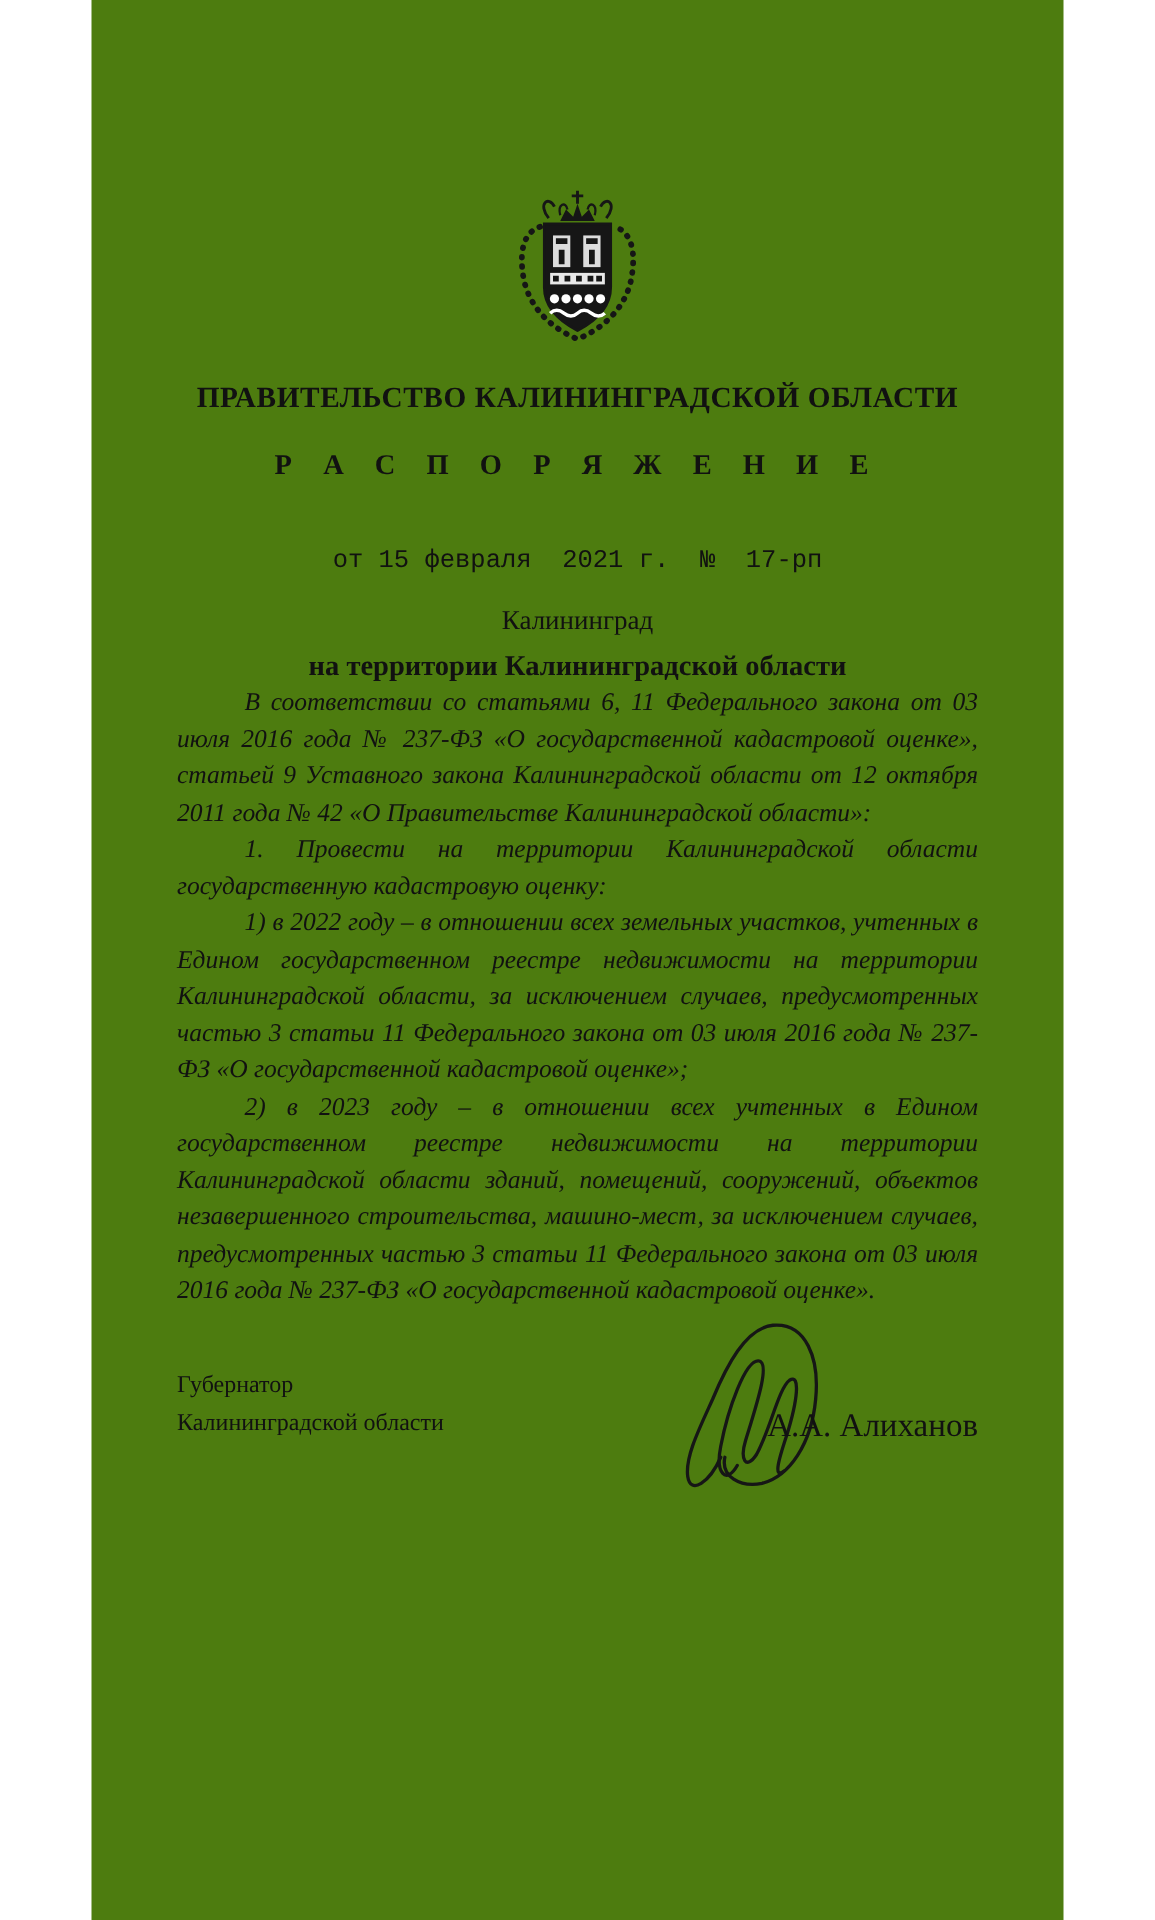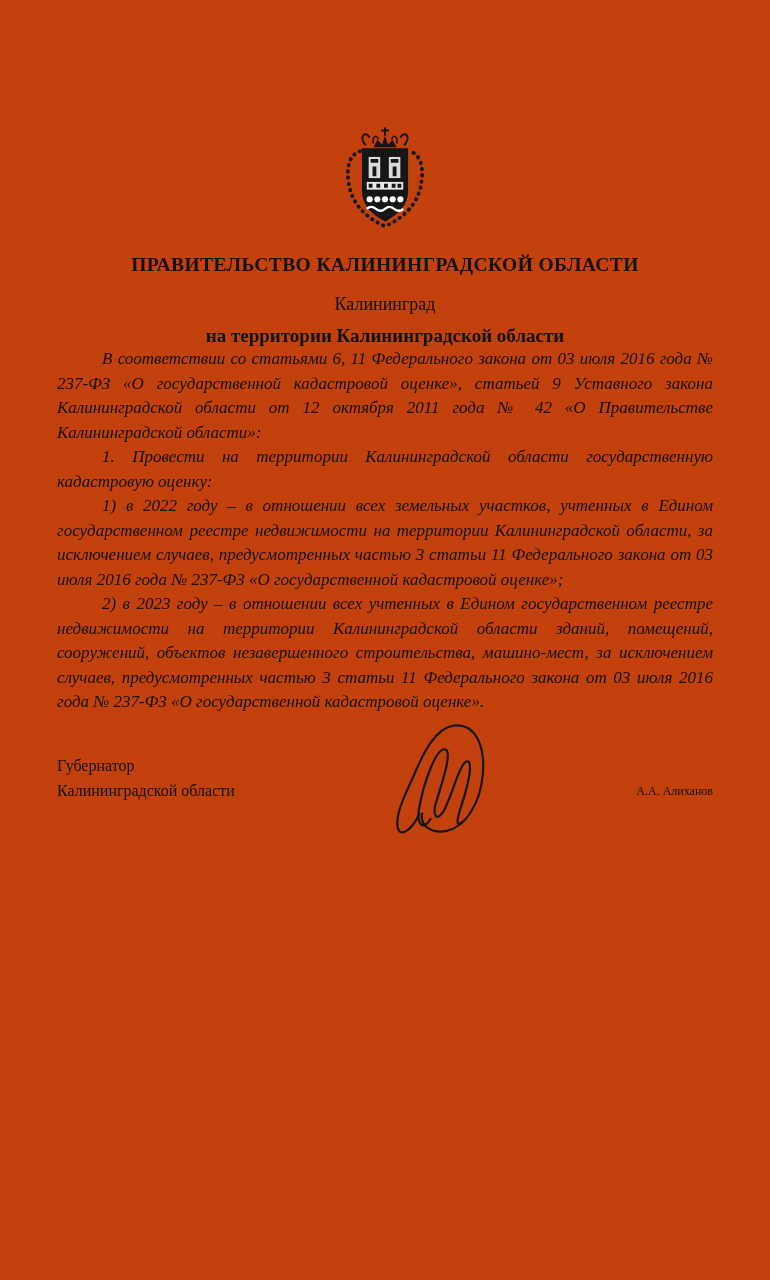--- a/index.html
+++ b/index.html
@@ -2,24 +2,24 @@
 <html lang="ru"><head>
 <meta charset="utf-8">
 <style>
   html, body {
     margin: 0;
     padding: 0;
     background: #ffffff;
   }
   .page {
     position: relative;
-    width: 770px;
+    width: 648px;
     height: 1280px;
     margin: 0 auto;
-    background: #c2410c;
+    background: #4d7c0f;
     color: #111111;
     font-family: "Liberation Serif", serif;
     overflow: hidden;
   }
   .content {
     padding: 0 57px;
   }
   .emblem {
     width: 96px;
     margin: 126px auto 0 auto;
@@ -92,21 +92,21 @@
   .sig-autograph path {
     fill: none;
     stroke: #161616;
     stroke-width: 2.4;
     stroke-linecap: round;
   }
   .sig-name {
     position: absolute;
     right: 0;
     top: 28px;
-    font-size: 12px;
+    font-size: 22px;
     line-height: 25px;
   }
   .emblem svg .ink { fill: #161616; }
   .emblem svg .line { stroke: #161616; fill: none; }
 </style>
 </head>
 <body>
 
 <div class="page">
   <div class="content">
@@ -135,21 +135,23 @@
         <circle cx="50" cy="76" r="3.2" fill="#ffffff"></circle>
         <circle cx="58" cy="76" r="3.2" fill="#ffffff"></circle>
         <circle cx="66" cy="76" r="3.2" fill="#ffffff"></circle>
 
         <path d="M31 86 q4.5 -4 9.5 0 t9.5 0 t9.5 0 t9.5 0" stroke="#ffffff" stroke-width="2.4" fill="none"></path>
       </svg>
     </div>
 
     <div class="org-name">ПРАВИТЕЛЬСТВО КАЛИНИНГРАДСКОЙ ОБЛАСТИ</div>
 
+    <div class="doc-type">Р А С П О Р Я Ж Е Н И Е</div>
 
+    <div class="date-line">от 15 февраля  2021 г.  №  17-рп</div>
 
     <div class="city">Калининград</div>
 
     <div class="doc-title">
       <div>на территории Калининградской области</div>
     </div>
 
     <div class="body-text">
       <p>В соответствии со статьями 6, 11 Федерального закона от 03 июля 2016 года № 237-ФЗ «О государственной кадастровой оценке», статьей 9 Уставного закона Калининградской области от 12 октября 2011 года № 42 «О Правительстве Калининградской области»:</p>
       <p>1. Провести на территории Калининградской области государственную кадастровую оценку:</p>

